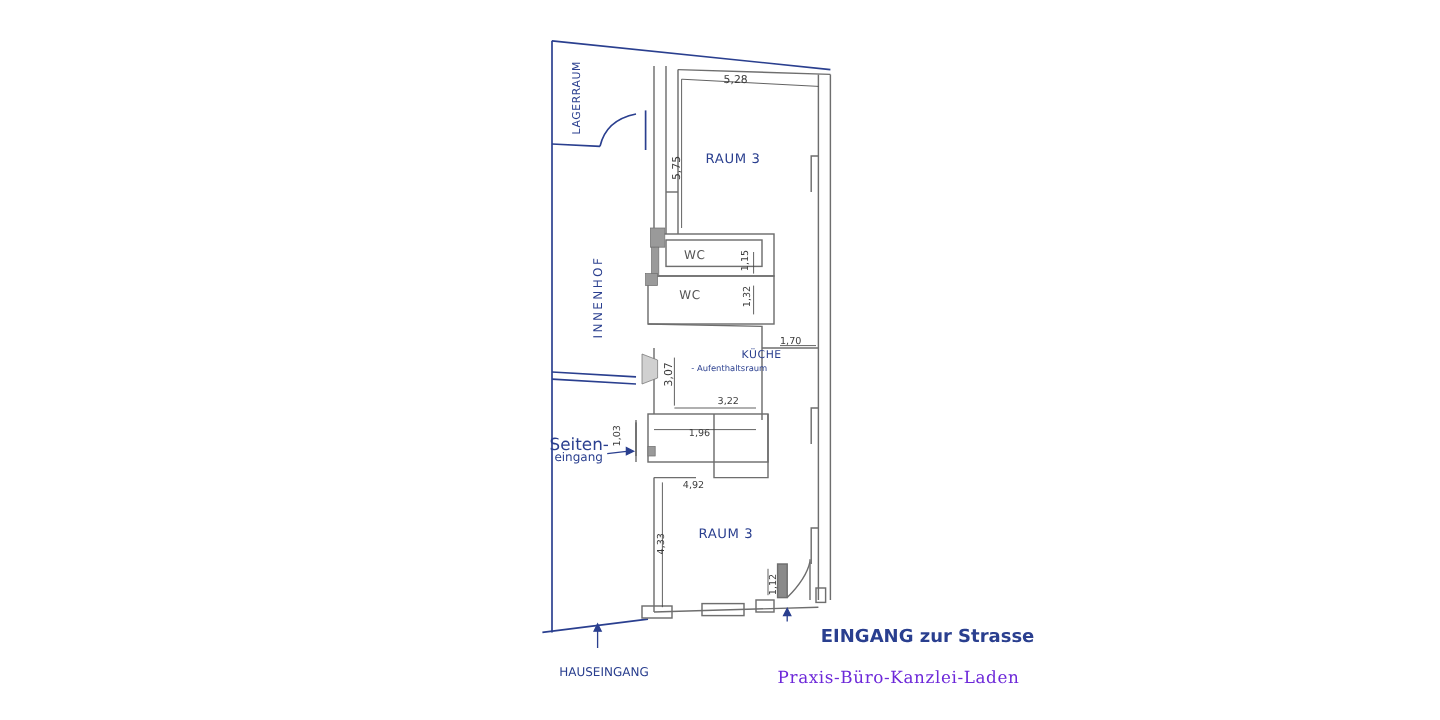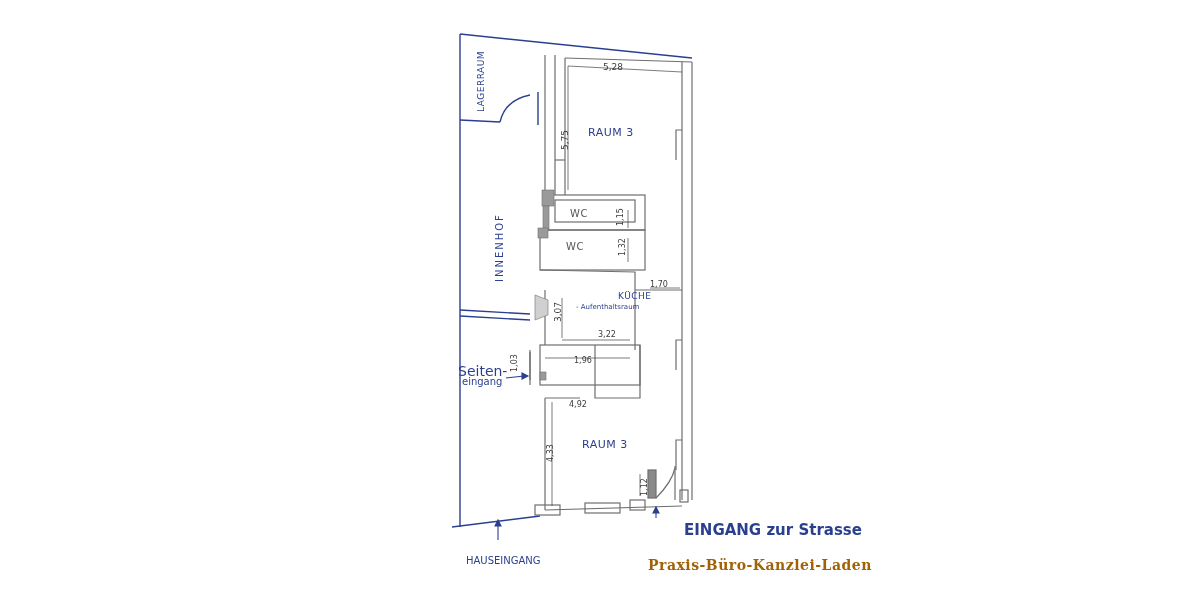--- a/index.html
+++ b/index.html
@@ -3,21 +3,21 @@
 <meta charset="utf-8">
 <style>
   html, body { margin: 0; padding: 0; background: #ffffff; }
   body { width: 1200px; height: 600px; position: relative; overflow: hidden; font-family: "Liberation Sans", sans-serif; }
   #plan { position: absolute; left: 0; top: 0; width: 1200px; height: 600px; }
   .lbl { position: absolute; color: #2a3f8f; font-family: "DejaVu Sans", sans-serif; white-space: nowrap; }
   .room { font-size: 11px; letter-spacing: 0.5px; }
   .dim { font-size: 9px; color: #3b3b3b; }
   .small { font-size: 8px; }
   .vert { transform-origin: left top; transform: rotate(-90deg); }
-  .title { font-size: 14px; color: #a16207; letter-spacing: 0.5px; font-family: "DejaVu Serif", serif; font-weight: bold; }
+  .title { font-size: 14px; color: #6d28d9; letter-spacing: 0.5px; font-family: "DejaVu Serif", serif; }
 </style>
 </head>
 <body>
 
 <div id="plan">
   <svg width="1200" height="600" viewBox="0 0 1200 600">
 
     <g stroke="#2a3f8f" stroke-width="1.4" fill="none">
       <polyline points="460,34 460,527"></polyline>
       <polyline points="460,34 692,58"></polyline>

